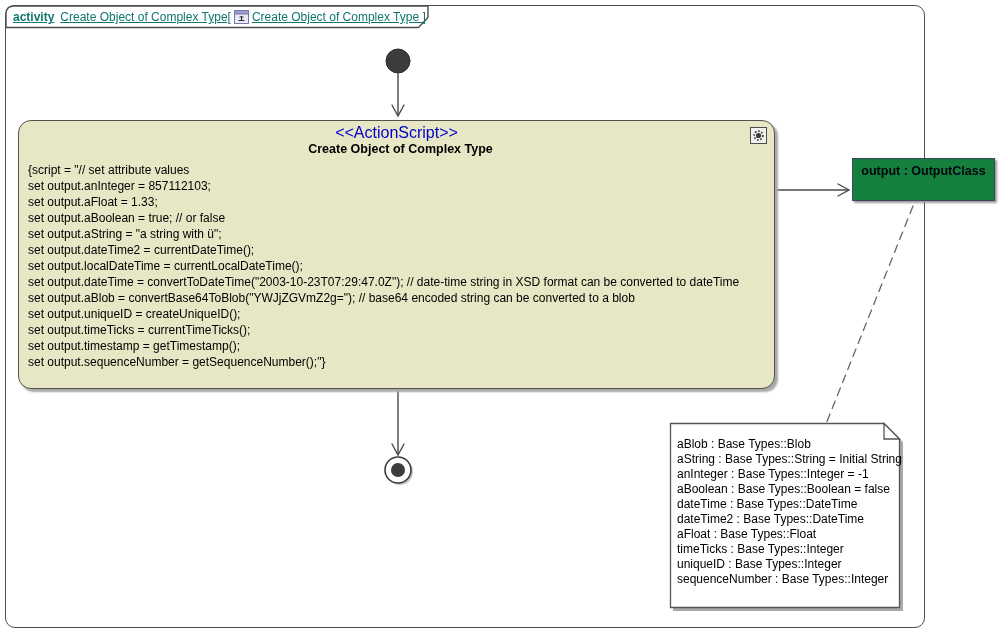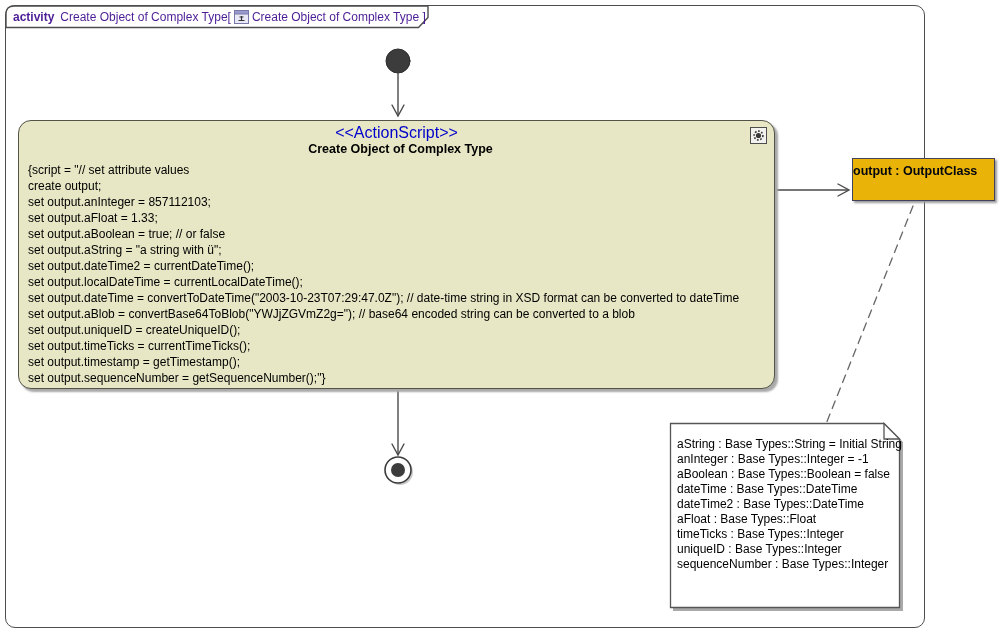--- a/index.html
+++ b/index.html
@@ -10,21 +10,21 @@
   }
   
   .frame{
     position:absolute;left:5px;top:5px;width:918px;height:621px;
     border:1px solid #4d4d4d;border-radius:10px;background:#fff;z-index:0;
   }
   svg.overlay{position:absolute;left:0;top:0;width:1000px;height:635px;z-index:1;}
   
   .tab-text{
     position:absolute;left:13px;top:9px;height:16px;z-index:2;
-    display:flex;align-items:center;gap:3px;font-size:12px;color:#4c1d95;white-space:nowrap;
+    display:flex;align-items:center;gap:3px;font-size:12px;color:#0f766e;white-space:nowrap;text-decoration:underline;
   }
   .tab-text .kw{font-weight:bold;margin-right:3px;}
   .tab-icon{display:inline-block;width:15px;height:14px;}
   
   .action{
     position:absolute;left:18px;top:120px;width:755px;height:267px;z-index:2;
     background:#e7e7c5;border:1px solid #53534a;border-radius:13px;
     box-shadow:3px 3px 2px #a9a9a9;
   }
   .action .stereotype{
@@ -37,22 +37,22 @@
     margin:4px 0 0 9px;font-size:12px;color:#000;
   }
   .action .script .script-line{line-height:16px;white-space:pre;}
   .gear-box{
     position:absolute;top:6px;right:7px;width:15px;height:15px;
     border:1px solid #4d4d4d;background:#f2f2ee;display:flex;align-items:center;justify-content:center;
   }
   
   .output-object{
     position:absolute;left:852px;top:158px;width:141px;height:41px;z-index:3;
-    background:#eab308;border:1px solid #42425e;box-shadow:2px 2px 2px #9b9b9b;
-    text-align:left;
+    background:#15803d;border:1px solid #42425e;box-shadow:2px 2px 2px #9b9b9b;
+    text-align:center;
   }
   .output-object .obj-label{
     margin-top:5px;font-size:12.5px;font-weight:bold;color:#000510;
   }
   
   .note-text{
     position:absolute;left:671px;top:424px;width:228px;height:182px;z-index:2;
     padding:13px 0 0 6px;box-sizing:border-box;font-size:12px;color:#000;
   }
   .note-text .note-line{line-height:15px;white-space:nowrap;}
@@ -107,21 +107,20 @@
     <path d="M7.5 6 L7.5 10 M4.5 10.5 L10.5 10.5 M5.5 7 L9.5 7" stroke="#333333" stroke-width="1.2" fill="none"></path>
   </svg>
   <span>Create Object of Complex Type ]</span>
 </div>
 
 <div class="action">
   <div class="stereotype">&lt;&lt;ActionScript&gt;&gt;</div>
   <div class="action-title">Create Object of Complex Type</div>
   <div class="script">
       <div class="script-line">{script = "// set attribute values</div>
-      <div class="script-line">create output;</div>
       <div class="script-line">set output.anInteger = 857112103;</div>
       <div class="script-line">set output.aFloat = 1.33;</div>
       <div class="script-line">set output.aBoolean = true; // or false</div>
       <div class="script-line">set output.aString = "a string with ü";</div>
       <div class="script-line">set output.dateTime2 = currentDateTime();</div>
       <div class="script-line">set output.localDateTime = currentLocalDateTime();</div>
       <div class="script-line">set output.dateTime = convertToDateTime("2003-10-23T07:29:47.0Z"); // date-time string in XSD format can be converted to dateTime</div>
       <div class="script-line">set output.aBlob = convertBase64ToBlob("YWJjZGVmZ2g="); // base64 encoded string can be converted to a blob</div>
       <div class="script-line">set output.uniqueID = createUniqueID();</div>
       <div class="script-line">set output.timeTicks = currentTimeTicks();</div>
@@ -134,20 +133,21 @@
       <circle cx="5.5" cy="5.5" r="2.6" fill="#3a3a3a"></circle>
     </svg>
   </div>
 </div>
 
 <div class="output-object">
   <div class="obj-label">output : OutputClass</div>
 </div>
 
 <div class="note-text">
+    <div class="note-line">aBlob : Base Types::Blob</div>
     <div class="note-line">aString : Base Types::String = Initial String</div>
     <div class="note-line">anInteger : Base Types::Integer = -1</div>
     <div class="note-line">aBoolean : Base Types::Boolean = false</div>
     <div class="note-line">dateTime : Base Types::DateTime</div>
     <div class="note-line">dateTime2 : Base Types::DateTime</div>
     <div class="note-line">aFloat : Base Types::Float</div>
     <div class="note-line">timeTicks : Base Types::Integer</div>
     <div class="note-line">uniqueID : Base Types::Integer</div>
     <div class="note-line">sequenceNumber : Base Types::Integer</div>
   </div>

